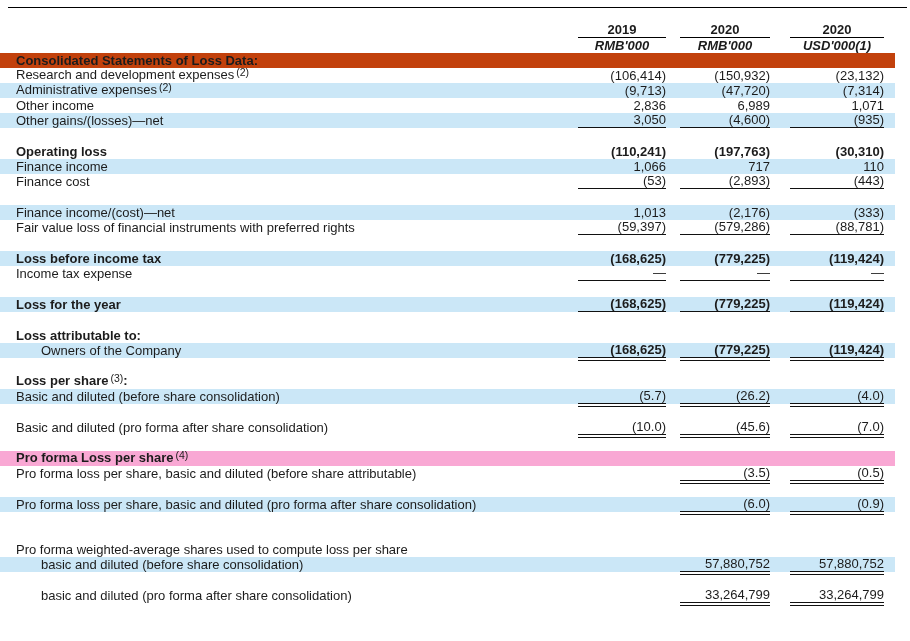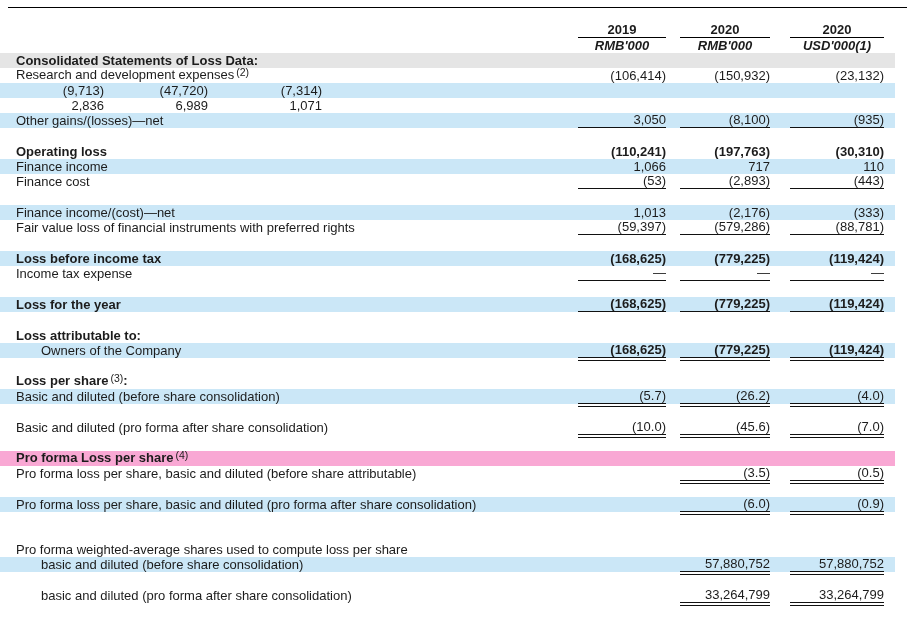--- a/index.html
+++ b/index.html
@@ -51,59 +51,61 @@
     <div class="row hdr">
       <div class="lbl"></div>
       <div class="cell c1 un">RMB'000</div>
       <div class="g1"></div>
       <div class="cell c2 un">RMB'000</div>
       <div class="g2"></div>
       <div class="cell c3 un">USD'000(1)</div>
       <div class="rpad"></div>
     </div>
 
-  <div class="row bold" style="background: #e5e5e5;">
+  <div class="row bold" style="background: #c2410c;">
         <div class="lbl"><span>Consolidated Statements of Loss Data:</span></div>
         <div class="cell c1"></div>
         <div class="g1"></div>
         <div class="cell c2"></div>
         <div class="g2"></div>
         <div class="cell c3"></div>
         <div class="rpad"></div>
       </div>
       <div class="row">
         <div class="lbl"><span>Research and development expenses</span><span class="sup">(2)</span></div>
         <div class="cell c1">(106,414)</div>
         <div class="g1"></div>
         <div class="cell c2">(150,932)</div>
         <div class="g2"></div>
         <div class="cell c3">(23,132)</div>
         <div class="rpad"></div>
       </div>
       <div class="row" style="background: rgb(203, 231, 247);">
+        <div class="lbl"><span>Administrative expenses</span><span class="sup">(2)</span></div>
         <div class="cell c1">(9,713)</div>
         <div class="g1"></div>
         <div class="cell c2">(47,720)</div>
         <div class="g2"></div>
         <div class="cell c3">(7,314)</div>
         <div class="rpad"></div>
       </div>
       <div class="row">
+        <div class="lbl"><span>Other income</span></div>
         <div class="cell c1">2,836</div>
         <div class="g1"></div>
         <div class="cell c2">6,989</div>
         <div class="g2"></div>
         <div class="cell c3">1,071</div>
         <div class="rpad"></div>
       </div>
       <div class="row" style="background: rgb(203, 231, 247); justify-content: space-between;">
         <div class="lbl"><span>Other gains/(losses)—net</span></div>
         <div class="cell c1 u1">3,050</div>
         <div class="g1"></div>
-        <div class="cell c2 u1">(8,100)</div>
+        <div class="cell c2 u1">(4,600)</div>
         <div class="g2"></div>
         <div class="cell c3 u1">(935)</div>
         <div class="rpad"></div>
       </div>
       <div class="gap"></div>
       <div class="row bold">
         <div class="lbl"><span>Operating loss</span></div>
         <div class="cell c1 bold">(110,241)</div>
         <div class="g1"></div>
         <div class="cell c2 bold">(197,763)</div>

